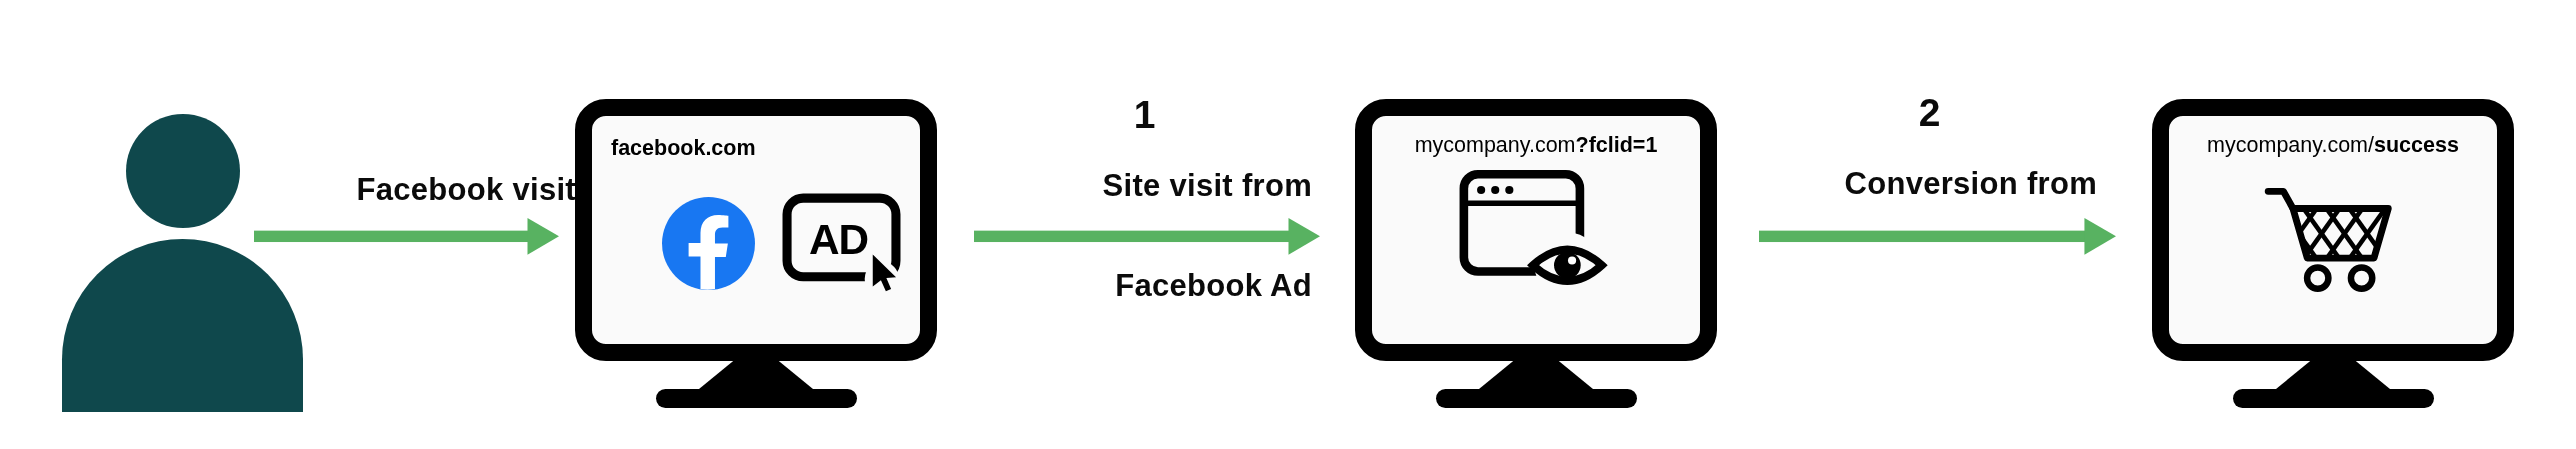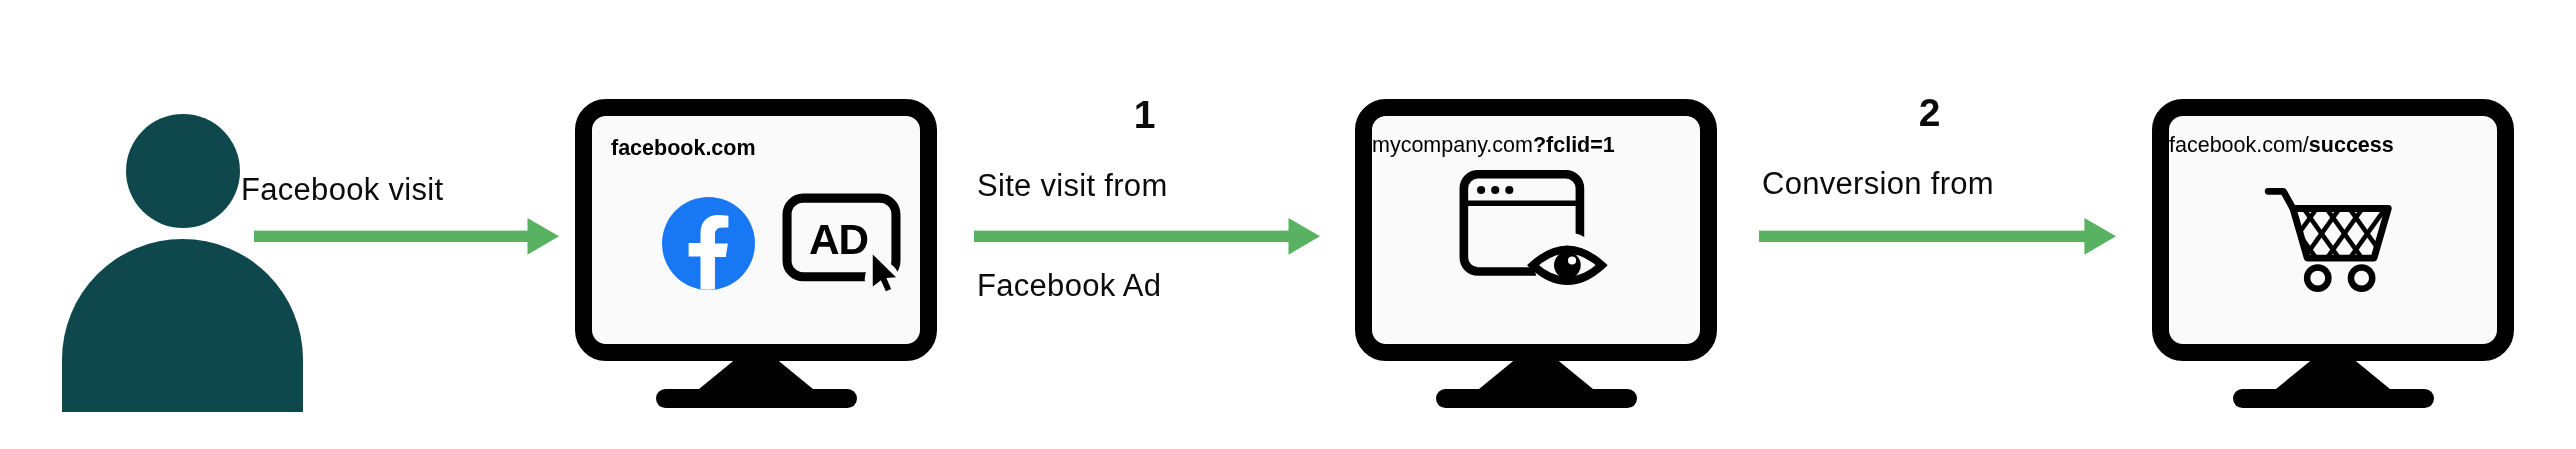--- a/index.html
+++ b/index.html
@@ -28,22 +28,22 @@
   }
 
   
   .arrow { position: absolute; }
   .arrow-1 { left: 254px; top: 217px; }
   .arrow-2 { left: 974px; top: 217px; }
   .arrow-3 { left: 1759px; top: 217px; }
 
   
   .flow-label {
-    position: absolute; font-size: 31px; font-weight: 400;
-    text-align: left; letter-spacing: 0.3px; white-space: nowrap;
+    position: absolute; font-size: 31px; font-weight: 700;
+    text-align: right; letter-spacing: 0.3px; white-space: nowrap;
   }
   .step-number {
     position: absolute; font-size: 39px; font-weight: 600; text-align: center;
   }
   .label-1  { left: 241px;  top: 172px; width: 335px; }
   .num-1    { left: 1044px; top: 93px; width: 201px; }
   .label-2a { left: 977px; top: 168px; width: 335px; }
   .label-2b { left: 977px; top: 268px; width: 335px; }
   .num-2    { left: 1829px; top: 91px; width: 201px; }
   .label-3  { left: 1762px; top: 166px; width: 335px; }
@@ -65,21 +65,21 @@
     clip-path: polygon(30% 0, 70% 0, 100% 100%, 0 100%);
   }
   .stand-base {
     width: 201px; height: 19px; margin: 0 auto; background: #000;
     border-radius: 9.4px;
   }
 
   .url { position: absolute; font-size: 21.5px; color: #000; white-space: nowrap; }
   .url b { font-weight: 700; }
   .url-left { left: 19px; top: 20px; font-weight: 700; }
-  .url-center { left: 0; right: 0; top: 17.4px; font-weight: 400; }
+  .url-center { left: 0; right: 0; top: 17.4px; text-align: center; font-weight: 400; }
 
   .fb-icon      { position: absolute; left: 70px; top: 81px; width: 93px; height: 93px; }
   .ad-icon      { position: absolute; left: 189px; top: 76px; width: 121px; height: 101px; }
   .browser-icon { position: absolute; left: 50%; top: 52px; transform: translateX(-50%); width: 158px; height: 138px; }
   .cart-icon    { position: absolute; left: 50%; top: 62px; transform: translateX(-50%); width: 145px; height: 122px; }
 </style>
 </head>
 <body>
 
 <div class="canvas">
@@ -140,21 +140,21 @@
 
   <div class="step-number num-2">2</div>
   <div class="flow-label label-3">Conversion from</div>
   <svg class="arrow arrow-3" width="357" height="38" viewBox="0 0 532 56">
     <rect x="0" y="20" width="489" height="17" fill="#58B261"></rect>
     <polygon points="485,1 532,28.5 485,56" fill="#58B261"></polygon>
   </svg>
 
   <div class="monitor monitor-3">
     <div class="screen">
-      <div class="url url-center"><span>facebook.com/</span><b>success</b></div>
+      <div class="url url-center"><span>mycompany.com/</span><b>success</b></div>
       <svg class="cart-icon" viewBox="0 0 76 64">
         <defs>
           <clipPath id="cartclip">
               <path d="M17 16 H67 L59.5 42 H24.5 Z"></path>
             </clipPath>
         </defs>
         <g clip-path="url(#cartclip)" stroke="#000" stroke-width="2.4" fill="none">
           <path d="M8 46 L38 4"></path>
             <path d="M20 46 L50 4"></path>
             <path d="M32 46 L62 4"></path>

